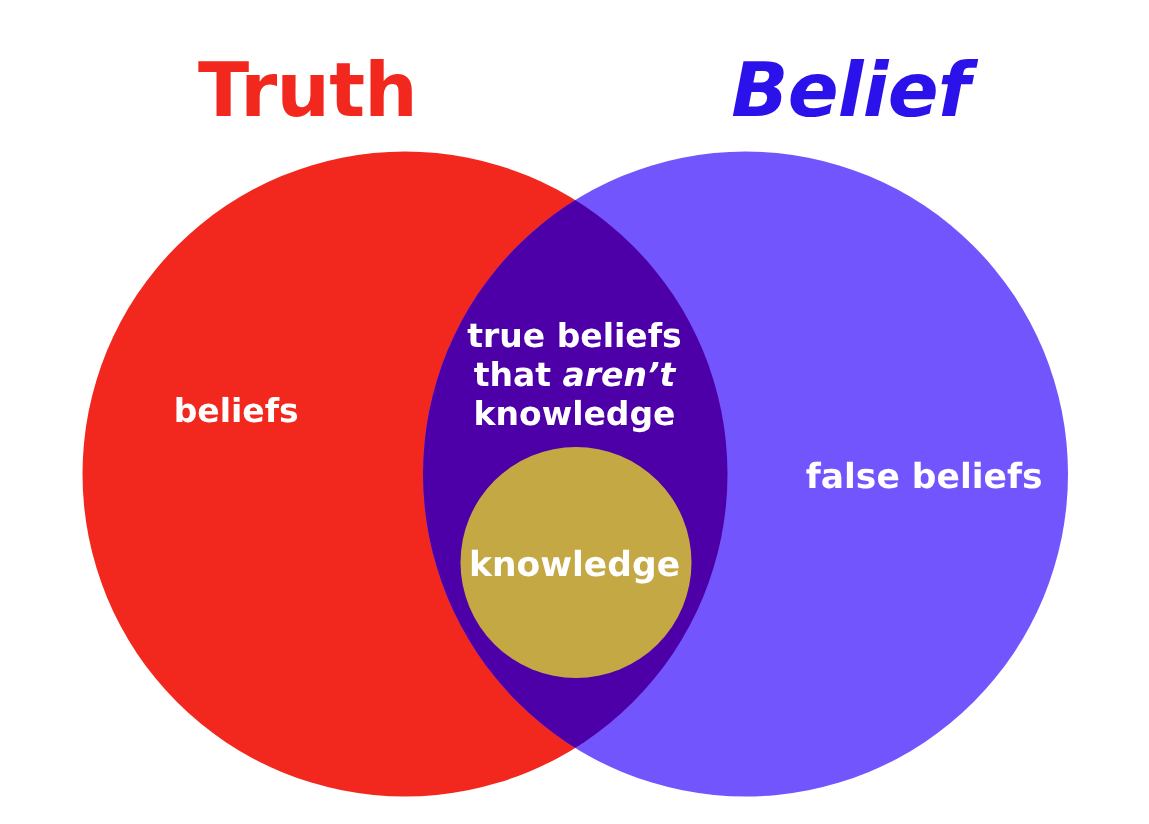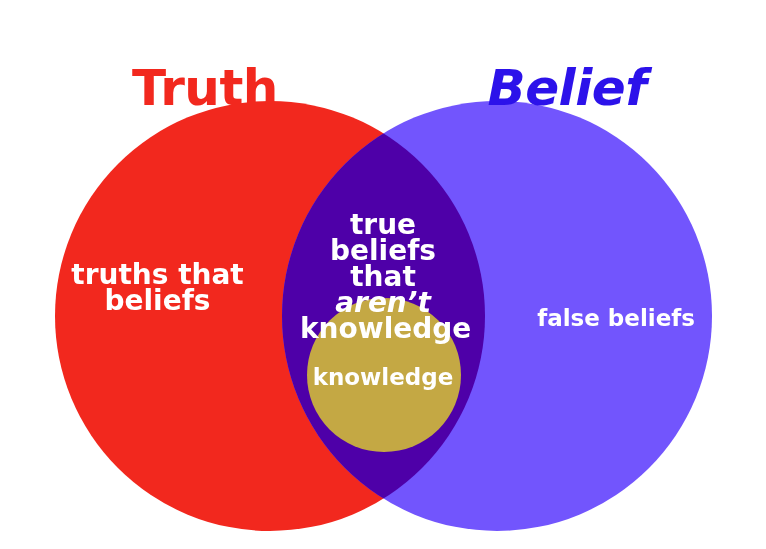--- a/index.html
+++ b/index.html
@@ -1,24 +1,24 @@
 <!DOCTYPE html>
 <html><head>
   <meta charset="utf-8">
   <style>
     html, body { margin: 0; padding: 0; background: #ffffff; }
     body { width: 766px; height: 549px; position: relative; overflow: hidden;
            font-family: "DejaVu Sans", "Liberation Sans", sans-serif; }
     svg.venn { position: absolute; left: 0; top: 0; }
     .title { position: absolute; top: 30px; font-weight: bold; font-size: 50px;
-             line-height: 60px; letter-spacing: -0.5px; margin-top: 28px; }
+             line-height: 60px; letter-spacing: -0.5px; }
     .title-truth { left: 130px; width: 150px; text-align: center; color: #f2281e; }
     .title-belief { left: 487px; width: 160px; text-align: center; color: #2c12ea; font-style: italic; }
     .label { position: absolute; color: #ffffff; font-weight: bold; text-align: center;
-             font-size: 28px; line-height: 26px; }
+             font-size: 22px; line-height: 26px; }
     .label-truth { left: 70px; top: 262px; width: 175px; }
     .label-intersect { left: 300px; top: 212px; width: 166px; }
     .label-intersect em { font-style: italic; }
     .label-knowledge { left: 300px; top: 364px; width: 166px; font-size: 23px; }
     .label-false { left: 515px; top: 305px; width: 180px; font-size: 23px; text-align: right; }
     .line { display: block; }
   </style>
 </head>
 <body>
 
@@ -31,21 +31,20 @@
   <circle cx="270" cy="316" r="215" fill="#f2281e"></circle>
   <circle cx="497" cy="316" r="215" fill="#7255fd"></circle>
   <circle cx="497" cy="316" r="215" fill="#4e00a8" clip-path="url(#clip-truth)"></circle>
   <circle cx="384" cy="375" r="77" fill="#c4a844"></circle>
 </svg>
 
 <div class="title title-truth">Truth</div>
 <div class="title title-belief">Belief</div>
 
 <div class="label label-truth">
-  <span class="line">truths that</span>
   <span class="line">beliefs</span>
 </div>
 
 <div class="label label-intersect">
   <span class="line">true beliefs</span>
   <span class="line"><span>that </span><em>aren’t</em></span>
   <span class="line">knowledge</span>
 </div>
 
 <div class="label label-knowledge">knowledge</div>

